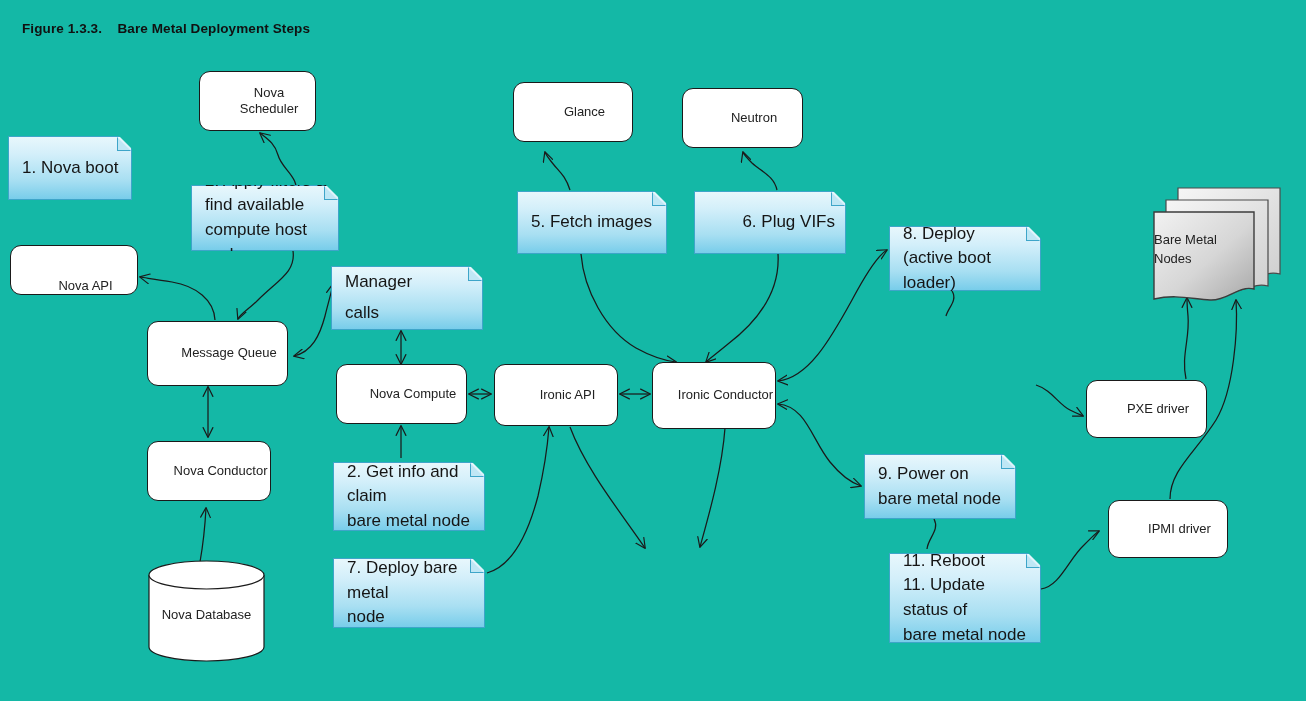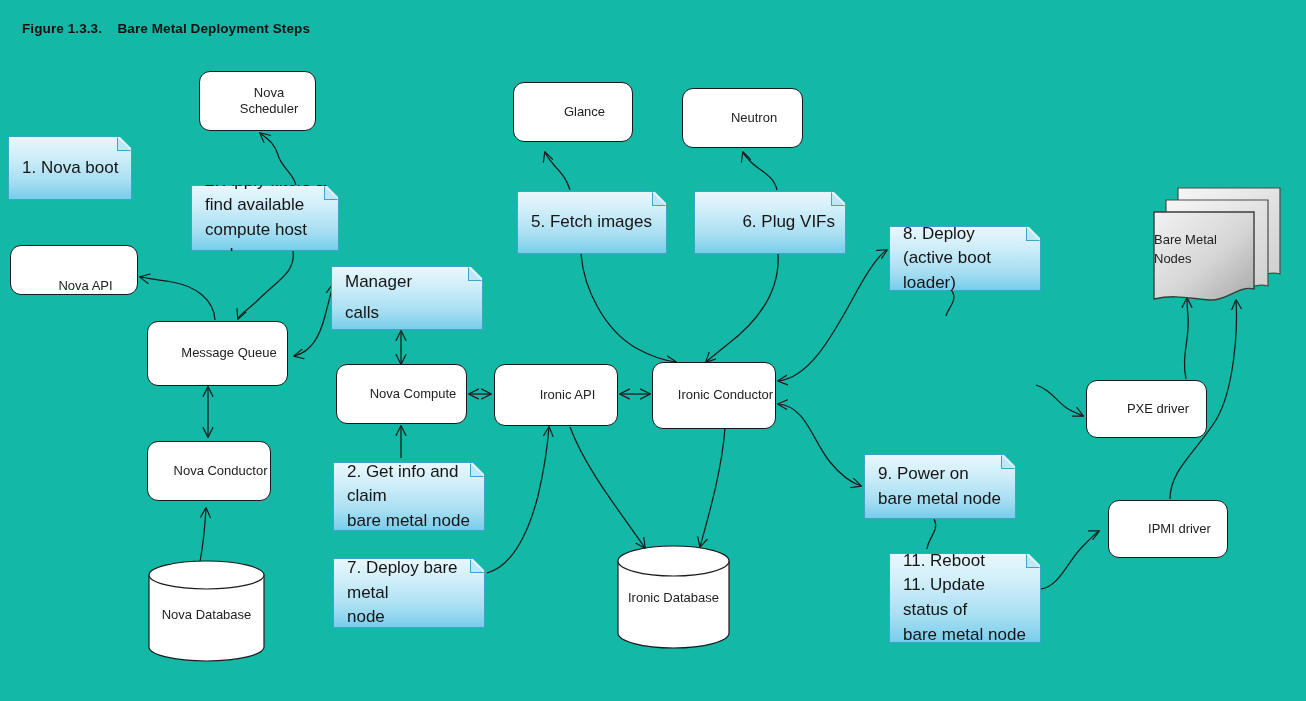--- a/index.html
+++ b/index.html
@@ -283,27 +283,20 @@
   </div>
 
   <div class="cyl" style="left:148px; top:560px; width:117px; height:102px;">
     <svg width="117" height="102" viewBox="0 0 117 102" xmlns="http://www.w3.org/2000/svg">
       <path d="M1,15 L1,87 A57.5,14 0 0 0 116,87 L116,15" fill="#ffffff" stroke="#1a1a1a" stroke-width="1.2"></path>
       <ellipse cx="58.5" cy="15" rx="57.5" ry="14" fill="#ffffff" stroke="#1a1a1a" stroke-width="1.2"></ellipse>
     </svg>
     <div class="cyl-label" style="top:47px;">Nova Database</div>
   </div>
 
-  <div class="cyl" style="left:617px; top:545px; width:113px; height:105px;">
-    <svg width="113" height="105" viewBox="0 0 113 105" xmlns="http://www.w3.org/2000/svg">
-      <path d="M1,16 L1,88 A55.5,15 0 0 0 112,88 L112,16" fill="#ffffff" stroke="#1a1a1a" stroke-width="1.2"></path>
-      <ellipse cx="56.5" cy="16" rx="55.5" ry="15" fill="#ffffff" stroke="#1a1a1a" stroke-width="1.2"></ellipse>
-    </svg>
-    <div class="cyl-label" style="top:45px;">Ironic Database</div>
-  </div>
 
   <div class="stack" style="left:1152px; top:186px; width:130px; height:118px;">
     <svg width="130" height="118" viewBox="0 0 130 118" xmlns="http://www.w3.org/2000/svg">
       <defs>
         <linearGradient id="stackGradBack" x1="0" y1="0" x2="1" y2="1">
           <stop offset="0%" stop-color="#f6f6f6"></stop>
           <stop offset="100%" stop-color="#cfcfcf"></stop>
         </linearGradient>
         <linearGradient id="stackGradFront" x1="0" y1="0" x2="1" y2="1">
           <stop offset="0%" stop-color="#f2f2f2"></stop>

